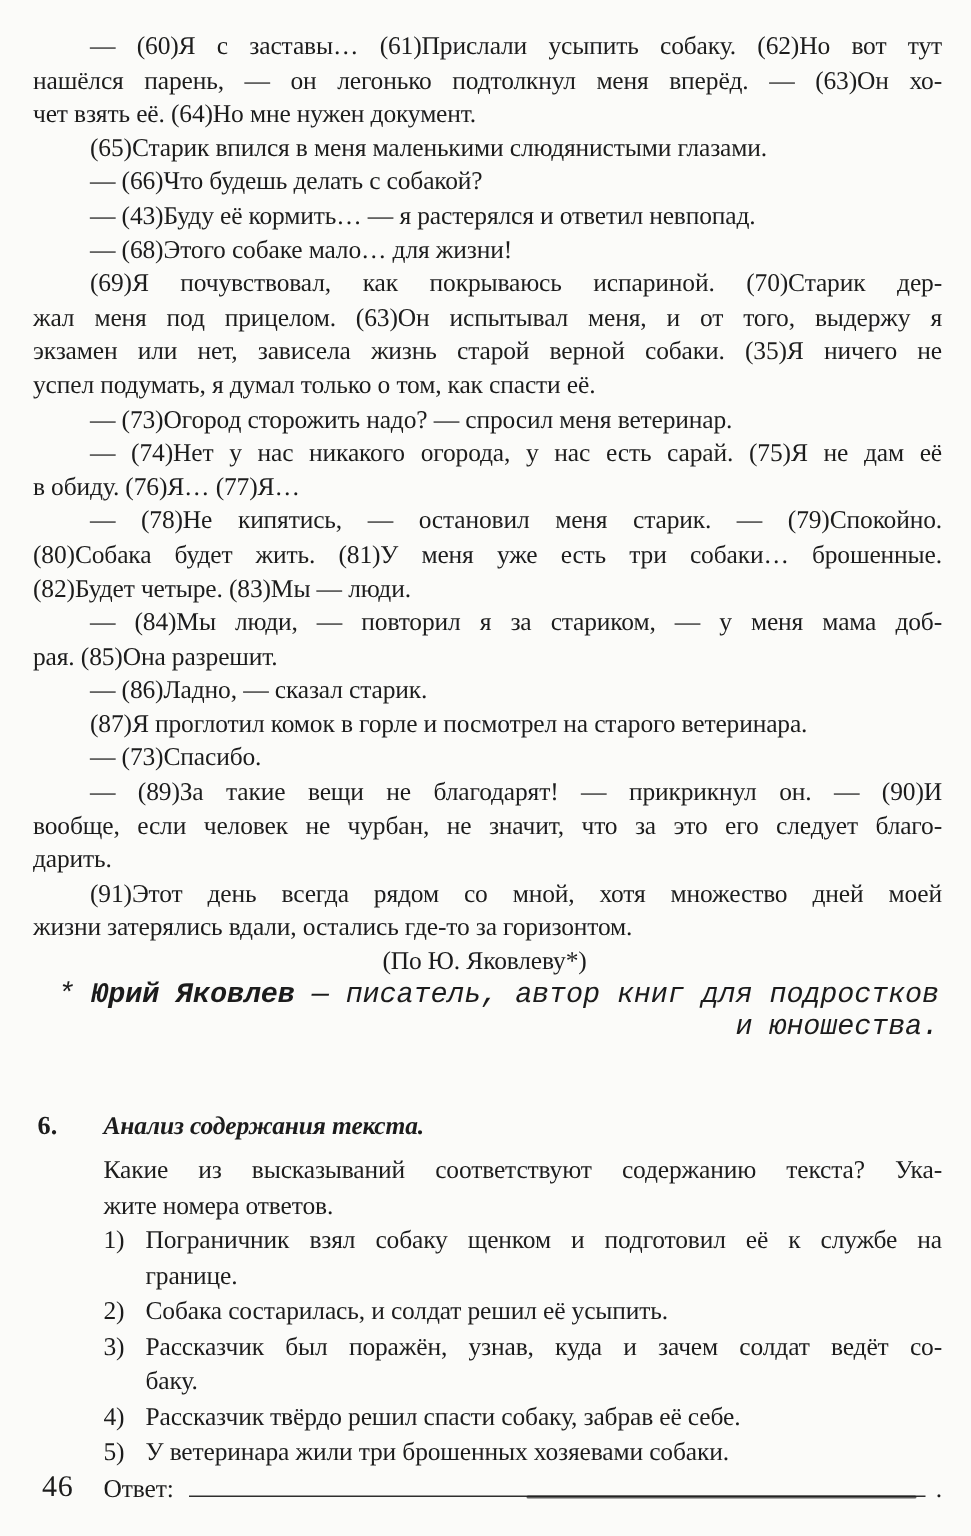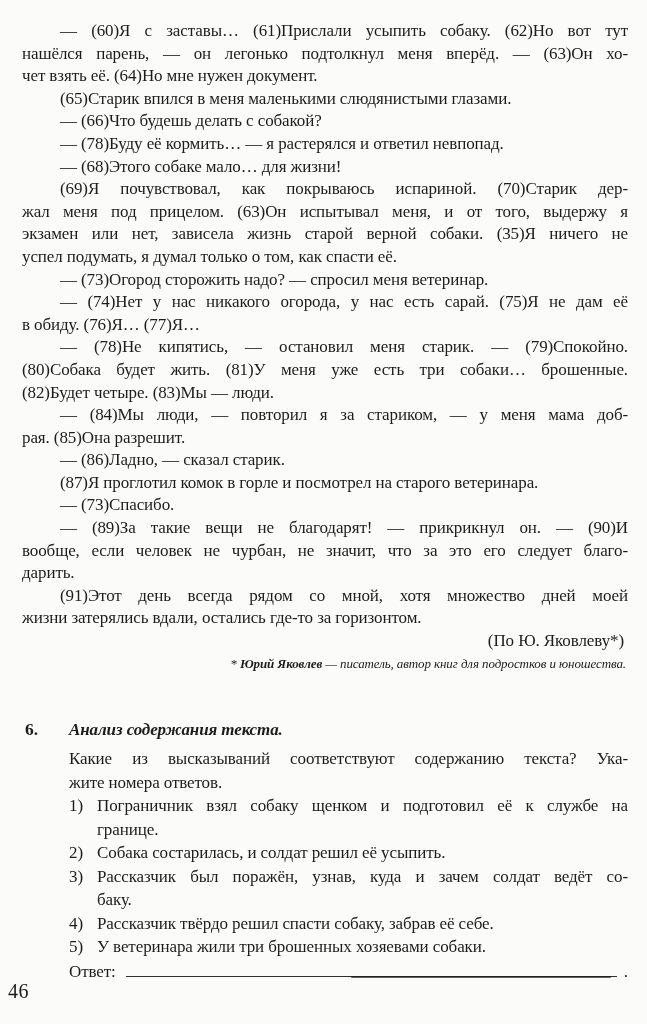--- a/index.html
+++ b/index.html
@@ -20,27 +20,28 @@
   .story {
     width: 606px;
     font-size: 17px;
     line-height: 22.6px;
     letter-spacing: -0.1px;
   }
   .para { margin: 0; }
   .ln { display: block; text-align: justify; text-align-last: justify; }
   .ln.indent { padding-left: 38px; box-sizing: border-box; }
   .ln.last { text-align-last: left; }
-  .attribution { text-align: right; padding-right: 4px; }
+  .attribution { text-align: center; padding-right: 4px; }
   .footnote {
     text-align: right;
     font-style: italic;
-    font-size: 13px;
+    font-size: 19px;
     line-height: 21px;
     padding-right: 2px;
+    font-family: Liberation Mono, monospace;
   }
   .fn-author { font-weight: bold; }
   
   .task { display: flex; margin-top: 44px; width: 606px; }
   .task-num {
     flex: 0 0 47px; width: 47px; box-sizing: border-box;
     padding-left: 3px;
     font-weight: bold; font-size: 17.5px; line-height: 23.5px;
   }
   .task-content { flex: 1; font-size: 17px; line-height: 23.5px; letter-spacing: -0.1px; }
@@ -65,21 +66,21 @@
     right: 6px; bottom: -2.6px;
     width: 53%; height: 2.6px;
     background: #1e1e1e;
     opacity: 0.7;
     border-radius: 1px;
   }
   .answer-dot { margin-left: 7px; }
   
   .page-number {
     position: absolute;
-    left: 8px; top: 980px;
+    left: 28px; top: 980px;
     font-size: 20px;
     letter-spacing: 0.5px;
     text-align: center;
   }
 </style>
 </head>
 <body>
 
 <div class="page">
 
@@ -90,21 +91,21 @@
           <span class="ln">нашёлся парень, — он легонько подтолкнул меня вперёд. — (63)Он хо-</span>
           <span class="ln last">чет взять её. (64)Но мне нужен документ.</span>
         </p>
         <p class="para">
           <span class="ln indent last">(65)Старик впился в меня маленькими слюдянистыми глазами.</span>
         </p>
         <p class="para">
           <span class="ln indent last">— (66)Что будешь делать с собакой?</span>
         </p>
         <p class="para">
-          <span class="ln indent last">— (78)Буду её кормить… — я растерялся и ответил невпопад.</span>
+          <span class="ln indent last">— (43)Буду её кормить… — я растерялся и ответил невпопад.</span>
         </p>
         <p class="para">
           <span class="ln indent last">— (68)Этого собаке мало… для жизни!</span>
         </p>
         <p class="para">
           <span class="ln indent">(69)Я почувствовал, как покрываюсь испариной. (70)Старик дер-</span>
           <span class="ln">жал меня под прицелом. (63)Он испытывал меня, и от того, выдержу я</span>
           <span class="ln">экзамен или нет, зависела жизнь старой верной собаки. (35)Я ничего не</span>
           <span class="ln last">успел подумать, я думал только о том, как спасти её.</span>
         </p>

